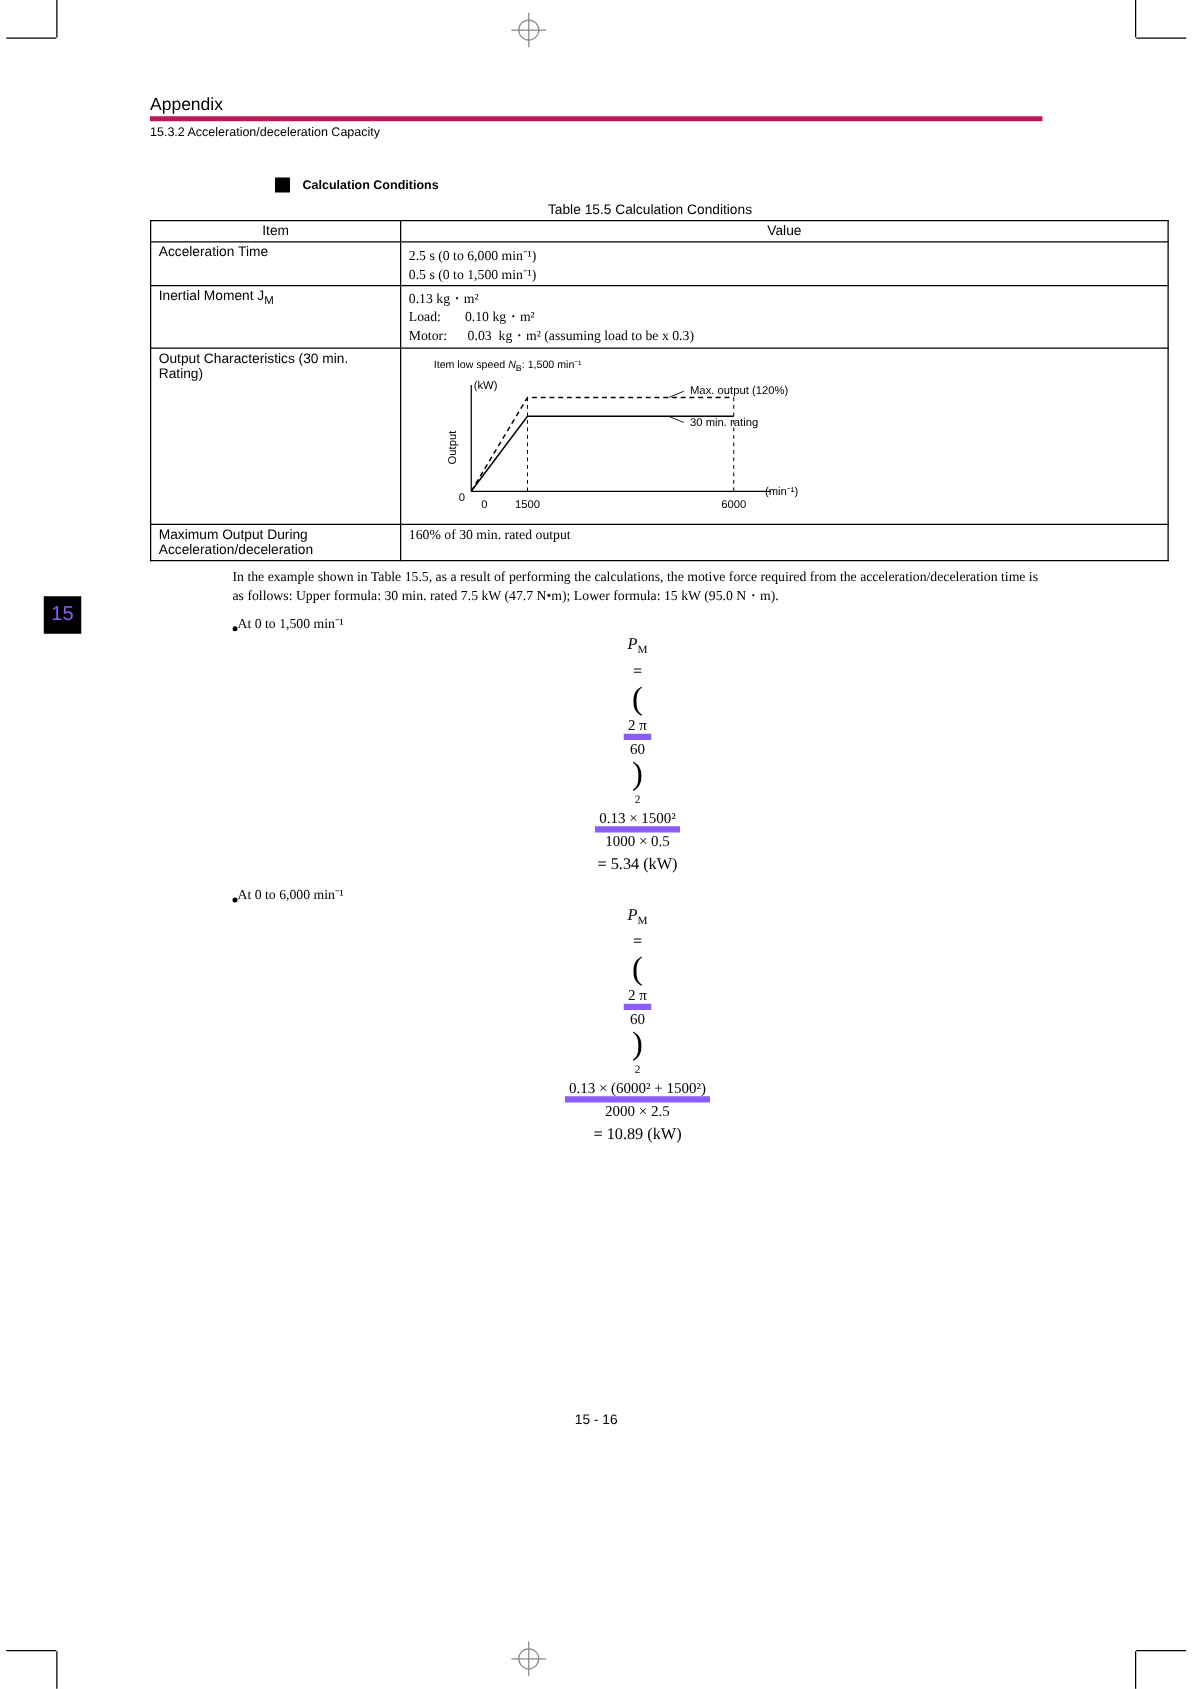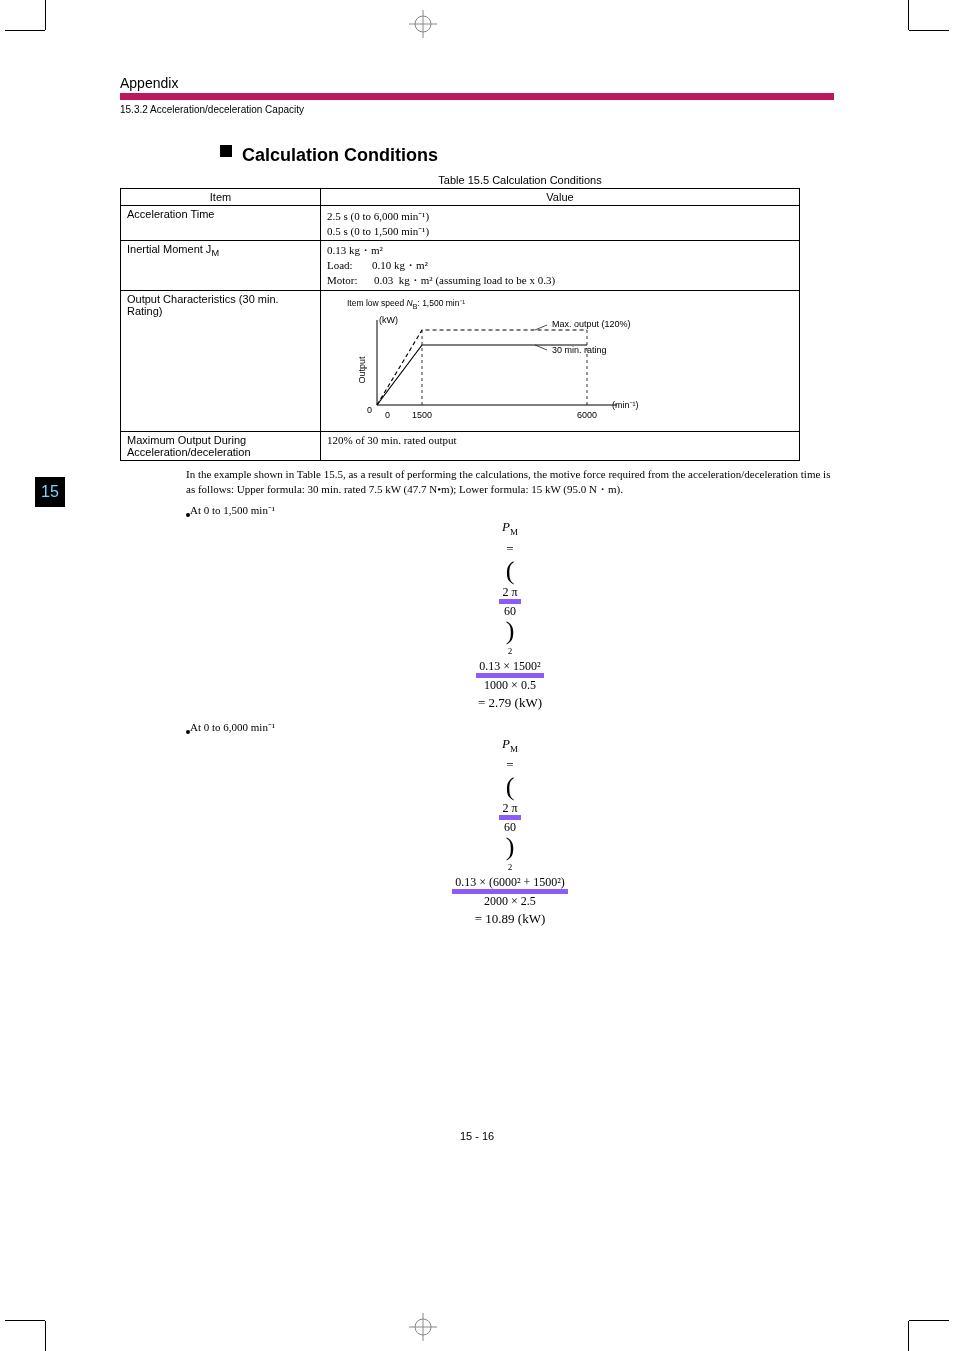--- a/index.html
+++ b/index.html
@@ -24,36 +24,36 @@
     .crop-mark.tr .v { top: -10px; right: 0; }
     .crop-mark.bl .h { bottom: 30px; left: -40px; }
     .crop-mark.bl .v { bottom: -10px; left: 0; }
     .crop-mark.br .h { bottom: 30px; right: -40px; }
     .crop-mark.br .v { bottom: -10px; right: 0; }
     .reg-mark { position: absolute; width: 28px; height: 28px; }
     .reg-mark.top { top: 10px; left: 409px; }
     .reg-mark.bottom { bottom: 10px; left: 409px; }
     .reg-mark svg { width: 28px; height: 28px; }
     .page { padding: 75px 120px 60px 120px; position: relative; }
-    .header-section { border-bottom: 7px solid #be185d; padding-bottom: 2px; margin-bottom: 4px; }
+    .header-section { border-bottom: 4px solid #be185d; padding-bottom: 2px; margin-bottom: 4px; }
     .appendix-title { font-family: Arial, sans-serif; font-size: 14px; }
     .sub-header { font-family: Arial, sans-serif; font-size: 10px; margin-bottom: 30px; }
     .section-block { margin-left: 100px; margin-bottom: 8px; }
-    .section-heading { font-family: Arial, sans-serif; font-size: 18px; font-weight: bold; display: flex; align-items: flex-start; gap: 10px; }
+    .section-heading { font-family: Arial, sans-serif; font-size: 10px; font-weight: bold; display: flex; align-items: flex-end; gap: 10px; }
     .black-square { width: 12px; height: 12px; background: #000; display: inline-block; }
     .table-caption { font-family: Arial, sans-serif; font-size: 11px; text-align: center; margin: 6px 0 2px 0; }
-    table.cond { border-collapse: collapse; width: 680px; margin-left: 0; font-size: 11px; }
+    table.cond { border-collapse: collapse; width: 815px; margin-left: 0; font-size: 11px; }
     table.cond th, table.cond td { border: 1px solid #000; padding: 2px 6px; vertical-align: top; font-weight: normal; }
     table.cond th { text-align: center; font-family: Arial, sans-serif; }
     table.cond td.item-col { font-family: Arial, sans-serif; width: 200px; }
     table.cond td.val-col { font-family: "Times New Roman", serif; }
     .chart-container { padding: 4px 10px 4px 20px; font-family: Arial, sans-serif; font-size: 9px; }
     .chart-area { position: relative; width: 340px; height: 110px; margin-top: 4px; }
     .chart-svg { width: 340px; height: 110px; }
-    .side-tab { position: absolute; left: 35px; top: 477px; width: 30px; height: 30px; background: #000; color: #7dd3fc; font-family: Arial, sans-serif; font-size: 16px; display: flex; align-items: center; justify-content: center; }
+    .side-tab { position: absolute; left: 35px; top: 477px; width: 30px; height: 30px; background: #000; color: #8b5cf6; font-family: Arial, sans-serif; font-size: 16px; display: flex; align-items: center; justify-content: center; }
     .calculations-body { margin-left: 66px; margin-top: 6px; font-size: 11px; }
     .calculations-body p { margin-bottom: 6px; line-height: 1.35; }
     .bullet-line { display: flex; align-items: flex-end; gap: 0; margin: 4px 0 2px 0; }
     .bullet-dot { width: 4px; height: 4px; background: #000; border-radius: 50%; margin-top: 6px; flex-shrink: 0; }
     .formula { font-style: italic; font-family: "Times New Roman", serif; font-size: 13px; display: flex; align-items: center; gap: 4px; margin: 2px 0 8px 0; flex-direction: column; }
     .formula .upright { font-style: normal; }
     .frac { display: inline-flex; flex-direction: column; align-items: center; font-style: normal; font-size: 12px; line-height: 1; }
     .frac .num { border-bottom: 5px solid #8b5cf6; padding: 0 3px 1px 3px; }
     .frac .den { padding: 1px 3px 0 3px; }
     .lparen, .rparen { font-size: 26px; font-style: normal; line-height: 0.8; }
@@ -162,21 +162,21 @@
               <text x="205" y="12" font-size="9" font-family="Arial">Max. output (120%)</text>
               <text x="205" y="38" font-size="9" font-family="Arial">30 min. rating</text>
               <text x="18" y="55" font-size="9" font-family="Arial" transform="rotate(-90 18 55)" text-anchor="middle">Output</text>
             </svg>
           </div>
         </div>
       </td>
     </tr>
     <tr>
       <td class="item-col">Maximum Output During Acceleration/deceleration</td>
-      <td class="val-col">120% of 30 min. rated output</td>
+      <td class="val-col">160% of 30 min. rated output</td>
     </tr>
   </tbody>
     </table>
 
 
   <div class="calculations-body">
     <p>In the example shown in Table 15.5, as a result of performing the calculations, the motive force required from the acceleration/deceleration time is as follows: Upper formula: 30 min. rated 7.5 kW (47.7 N•m); Lower formula: 15 kW (95.0 N・m).</p>
 
     <div class="bullet-line">
       <span class="bullet-dot"></span>
@@ -190,21 +190,21 @@
       <span class="frac">
           <span class="num">2 π</span>
           <span class="den">60</span>
         </span>
       <span class="rparen">)</span>
         <span class="sup">2</span>
       <span class="frac">
           <span class="num">0.13 × 1500²</span>
           <span class="den">1000 × 0.5</span>
         </span>
-      <span class="upright">= 2.79 (kW)</span>
+      <span class="upright">= 5.34 (kW)</span>
     </div>
 
     <div class="bullet-line">
       <span class="bullet-dot"></span>
       <span>At 0 to 6,000 min⁻¹</span>
     </div>
 
     <div class="formula">
       <span><i>P</i><span class="sub upright">M</span></span>
       <span class="upright">=</span>

